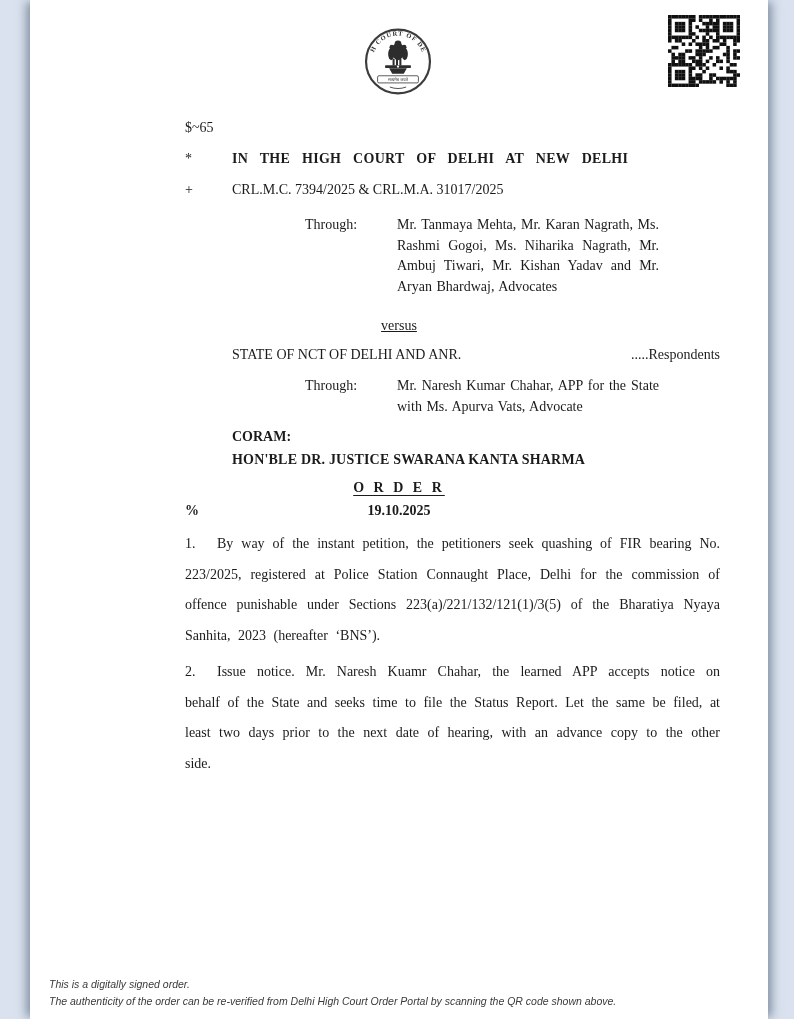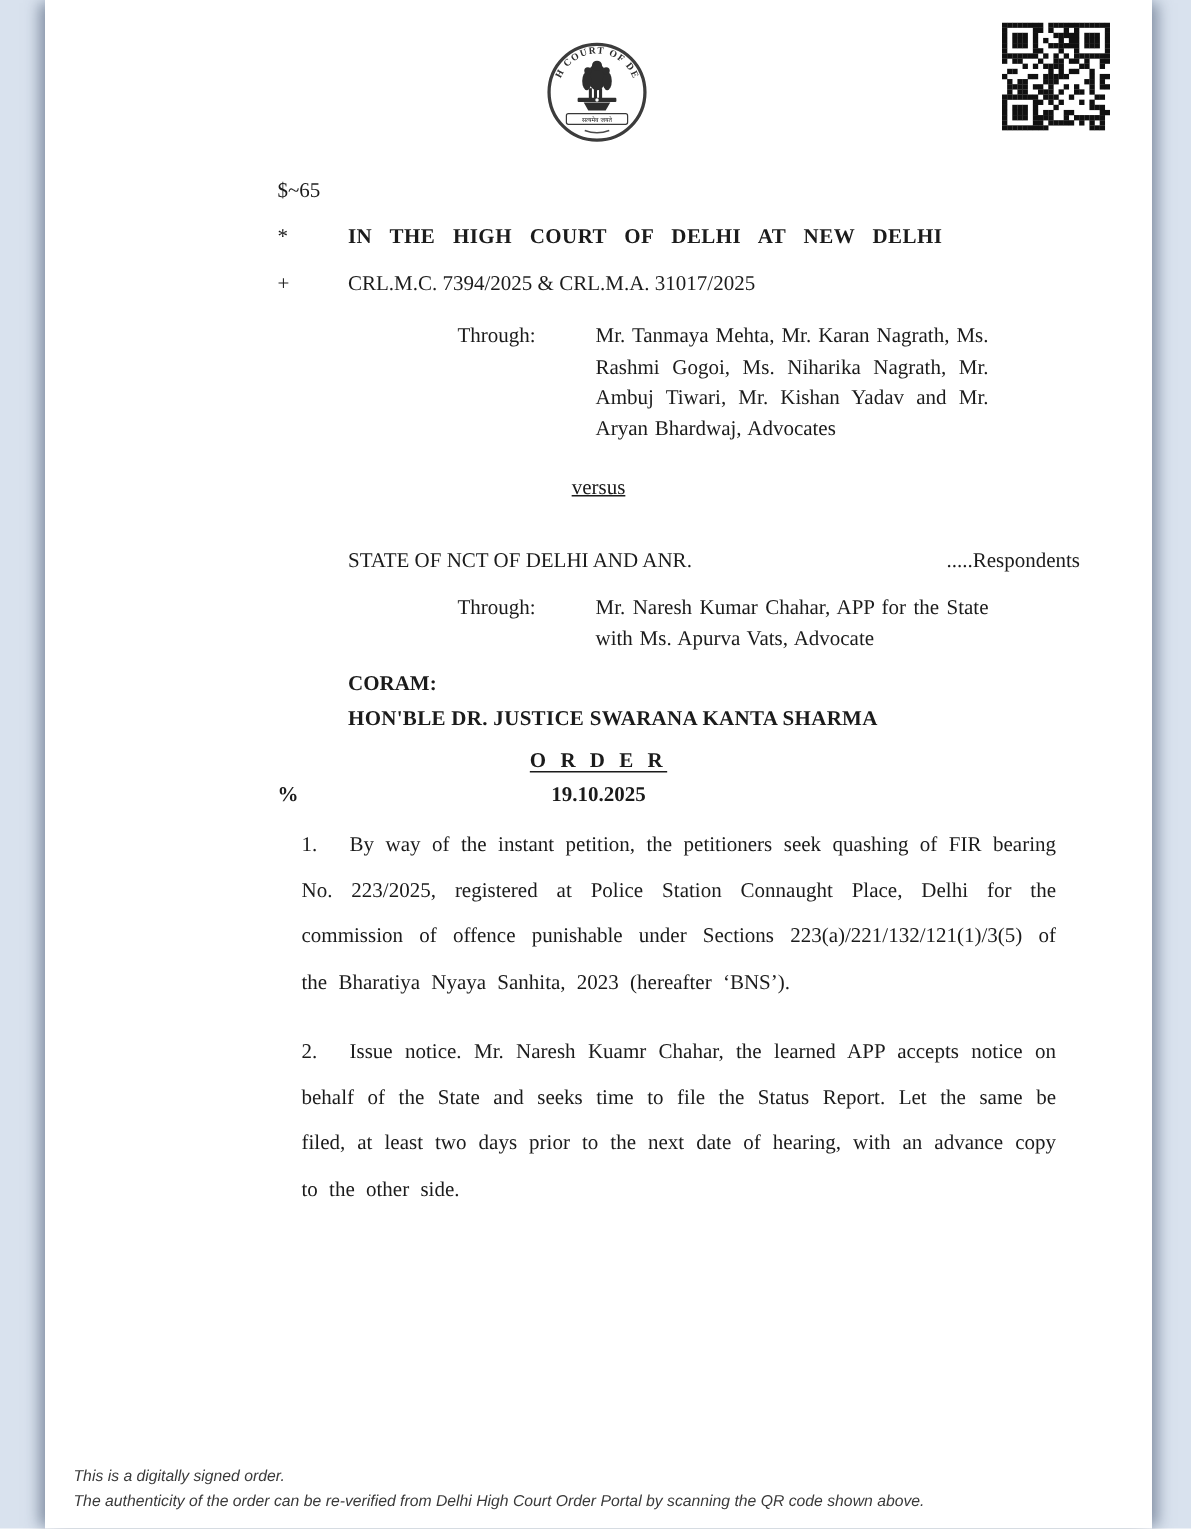--- a/index.html
+++ b/index.html
@@ -21,29 +21,29 @@
   .row{display:flex;line-height:31px;}
   .marker{width:47px;flex:none;}
   .court-heading{font-weight:bold;word-spacing:8px;letter-spacing:.3px;white-space:nowrap;}
   .party-row{display:flex;justify-content:space-between;line-height:31px;}
   .party-row .pname{padding-left:47px;}
   .through{display:flex;margin-left:120px;line-height:20.5px;margin-top:10px;}
   .through .tlabel{width:92px;flex:none;}
   .through .tnames{width:262px;text-align:justify;word-spacing:1px;}
   .centered{margin-left:-155px;margin-right:-48px;text-align:center;}
   .versus{margin-top:16px;line-height:26px;text-decoration:underline;}
-  .resp-row{margin-top:20px;text-align:center;}
+  .resp-row{margin-top:0;text-align:center;}
   .through2{margin-top:6px;}
   .coram{margin-top:8px;padding-left:47px;font-weight:bold;line-height:23px;}
   .judge{padding-left:47px;font-weight:bold;line-height:23px;letter-spacing:.2px;}
   .order-h{margin-top:4px;font-weight:bold;letter-spacing:3px;line-height:25px;}
   .order-h span{text-decoration:underline;text-underline-offset:3px;}
   .date-row{position:relative;line-height:21px;font-weight:bold;}
   .date-row .pct{position:absolute;left:0;top:0;}
-  .para{margin:16px;margin-top:6px;text-align:justify;line-height:30.5px;word-spacing:4px;}
+  .para{margin:0;margin-top:6px;text-align:justify;line-height:30.5px;word-spacing:4px;}
   .para:first-of-type{margin-top:8px;}
   .pnum{display:inline-block;width:32px;word-spacing:normal;}
   .footer{
     position:absolute;left:19px;top:976px;width:660px;
     font-family:"Liberation Sans", sans-serif;font-style:italic;
     font-size:10.5px;line-height:17px;color:#3a3a3a;
   }
 </style>
 </head>
 <body>

